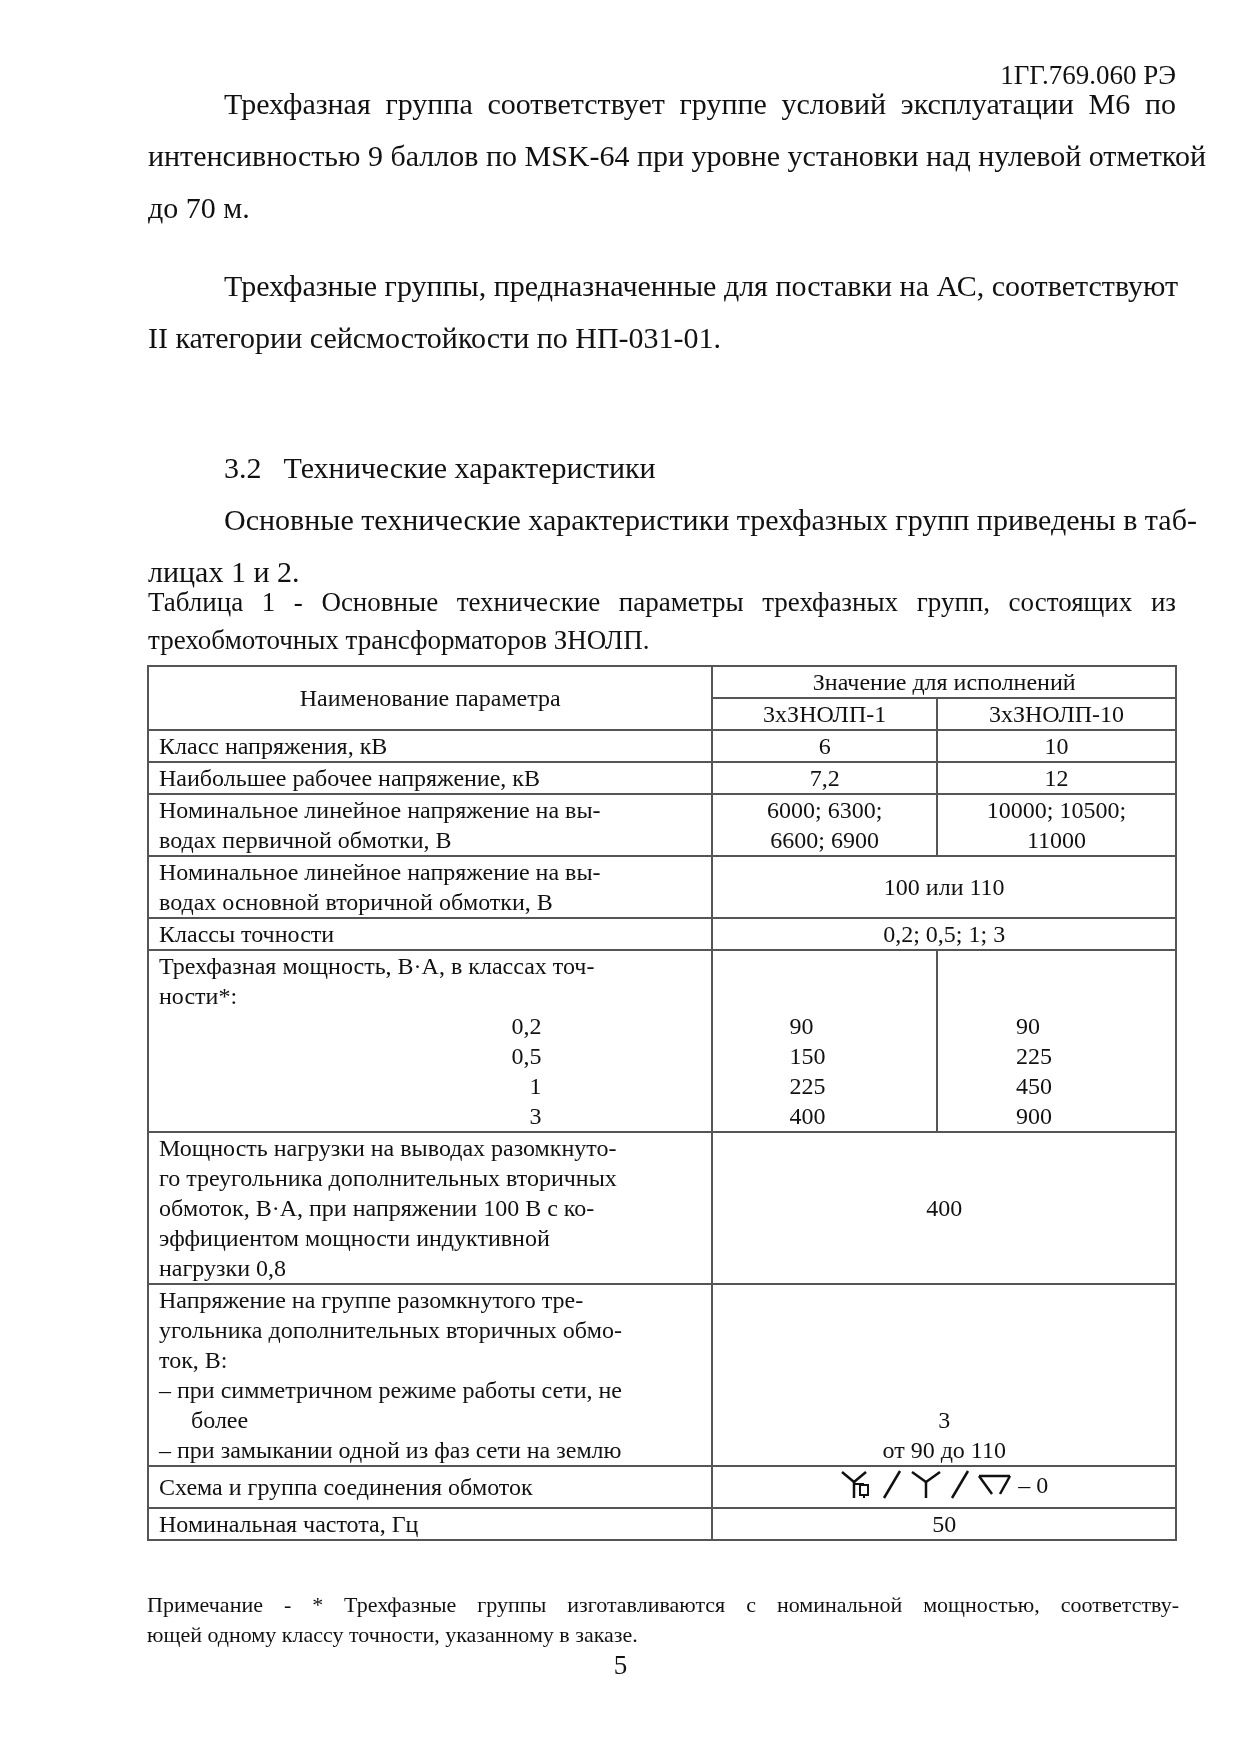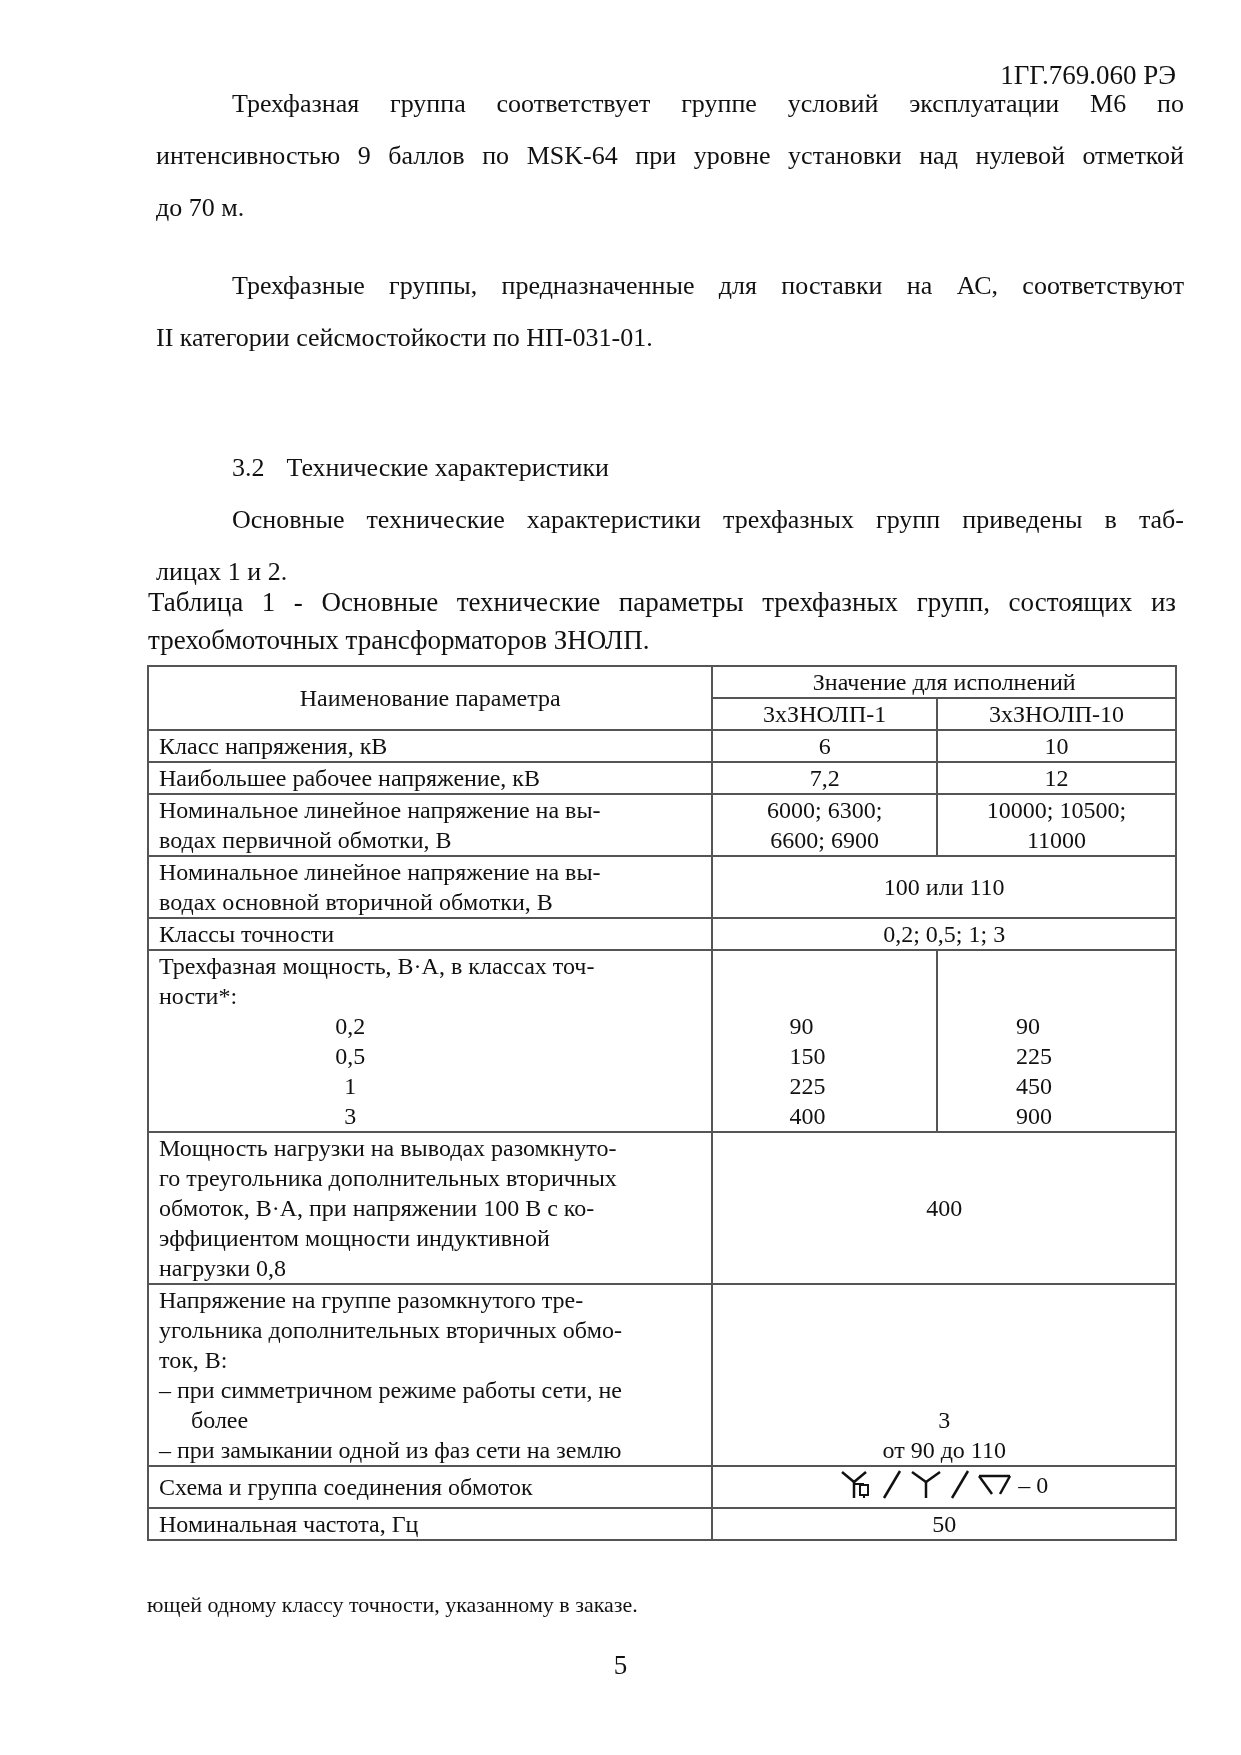--- a/index.html
+++ b/index.html
@@ -1,35 +1,35 @@
 <!DOCTYPE html>
 <html><head>
 <meta charset="utf-8">
 <style>
   html, body { margin: 0; padding: 0; background: #ffffff; }
   body { width: 1241px; height: 1755px; position: relative; overflow: hidden;
          font-family: "Liberation Serif", "DejaVu Serif", serif; color: #111; }
   .abs { position: absolute; }
   .header-code { left: 0; right: 65px; top: 60px; text-align: right; font-size: 27px; padding-left: 26px; }
-  .para { left: 148px; width: 1028px; font-size: 26px; line-height: 52px; text-align: justify; margin-left: 8px; }
+  .para { left: 148px; width: 1028px; font-size: 30px; line-height: 52px; text-align: justify; }
   .para .line { display: block; text-align: justify; text-align-last: justify; white-space: nowrap; }
   .para .line.last { text-align-last: left; }
   .indent { padding-left: 76px; }
   .caption { left: 148px; width: 1028px; font-size: 27px; line-height: 38px; }
   .caption .line { display: block; text-align-last: justify; white-space: nowrap; }
   .caption .line.last { text-align-last: left; }
   table.spec { position: absolute; left: 147px; top: 665px; width: 1030px;
                border-collapse: collapse; font-size: 24px; line-height: 30px; }
   table.spec td, table.spec th { border: 2px solid #555; padding: 0 10px; vertical-align: middle; font-weight: normal; }
   table.spec .c { text-align: center; }
   .col1 { width: 543px; }
   .col2 { width: 216px; }
   .col3 { width: 230px; }
   .cellp { white-space: nowrap; }
-  .sub { display: block; text-align: center; padding-right: 160px; }
+  .sub { display: block; text-align: right; padding-right: 160px; }
   .note { left: 147px; width: 1032px; font-size: 22px; line-height: 30px; top: 1590px; }
   .note .line { display: block; text-align-last: justify; white-space: nowrap; }
   .note .line.last { text-align-last: left; }
   .pageno { left: 0; right: 0; top: 1650px; text-align: center; font-size: 27px; }
   .wiring { display: inline-flex; align-items: flex-end; gap: 4px; }
 </style>
 </head>
 <body>
 
 <div class="abs header-code">1ГГ.769.060 РЭ</div>
@@ -190,16 +190,17 @@
     </td>
   </tr>
   <tr>
     <td class="cellp">Номинальная частота, Гц</td>
     <td colspan="2" class="c">50</td>
   </tr>
 </tbody>
   </table>
 
 <div class="abs note">
+  <span class="line">Примечание - * Трехфазные группы изготавливаются с номинальной мощностью, соответству-</span>
   <span class="line last">ющей одному классу точности, указанному в заказе.</span>
 </div>
 
 <div class="abs pageno">5</div>
 
 </body></html>

